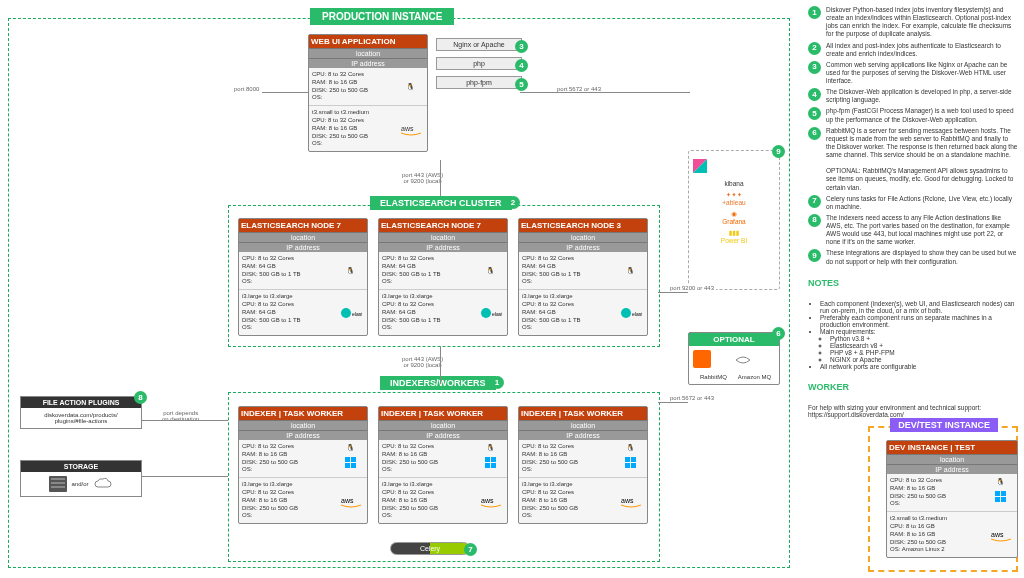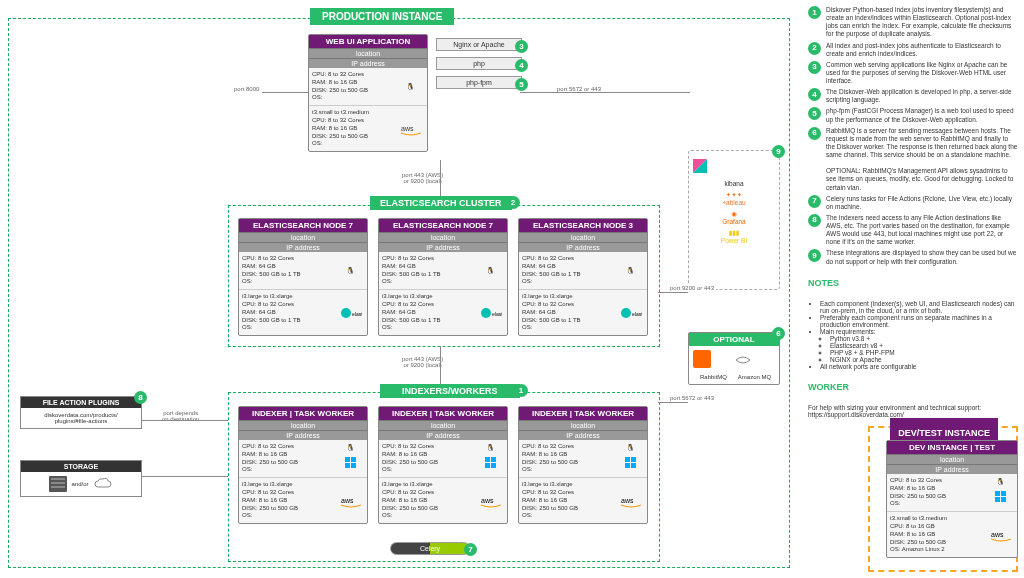--- a/index.html
+++ b/index.html
@@ -1,37 +1,37 @@
 <!DOCTYPE html>
 <html><head>
 <meta charset="utf-8">
 <style>
 body{margin:0;font-family:Arial,sans-serif;font-size:7px;background:#fff;color:#333;width:1024px;height:578px;position:relative}
 .dashed-box{border:1.5px dashed #1aaa5d;position:absolute}
 .section-title{background:#2abb6a;color:#fff;font-weight:700;text-align:center;padding:3px 12px;font-size:10px;position:absolute}
 .node-group{background:#f5f5f5;border:1px solid #888;border-radius:2px;position:absolute}
-.node-head{background:#701a75;color:#fff;text-align:center;font-size:8px;padding:2px;font-weight:700}
+.node-head{background:#c2410c;color:#fff;text-align:left;font-size:8px;padding:2px;font-weight:700}
 .node-sub{background:#999;color:#fff;text-align:center;font-size:7px;padding:1px;border-top:1px solid #777}
 .node-body{display:flex;padding:3px}
 .specs{flex:1;font-size:6px;line-height:1.3}
 .iconcol{width:26px;display:flex;flex-direction:column;align-items:center;justify-content:space-around;gap:4px}
 .badge{width:15px;height:15px;border-radius:50%;background:#2abb6a;color:#fff;font-weight:700;font-size:9px;display:flex;align-items:center;justify-content:center;position:absolute}
 .small-badge{width:13px;height:13px;font-size:8px}
 .pill{background:#eee;border:1px solid #999;text-align:center;font-size:7px;padding:2px 4px;margin-bottom:2px;position:relative}
 .legend{position:absolute;right:6px;top:6px;width:210px}
 .legend .row{display:flex;gap:5px;margin-bottom:3px;font-size:6.5px;line-height:1.25}
 .legend .num{width:13px;height:13px;border-radius:50%;background:#2abb6a;color:#fff;font-weight:700;font-size:8px;flex-shrink:0;display:flex;align-items:center;justify-content:center}
 .notes{font-size:6.5px}
 .notes h4{color:#2abb6a;font-size:9px;margin:12px 0}
 .arr{position:absolute;background:#888;height:1px}
 .arr-v{width:1px}
 .lbl{position:absolute;font-size:6px;color:#666;background:#fff;padding:0 2px}
 svg{display:block}
 .dev-box{border:2px dashed #f5a623;position:absolute}
-.dev-title{background:#701a75;color:#fff;font-weight:700;text-align:center;padding:10px 8px;font-size:9px;position:absolute}
+.dev-title{background:#8b5cf6;color:#fff;font-weight:700;text-align:center;padding:2px 8px;font-size:9px;position:absolute}
 </style>
 </head>
 <body>
 
 <div class="dashed-box" style="left:8px;top:18px;width:780px;height:548px"></div>
 <div class="section-title" style="left:310px;top:8px">PRODUCTION INSTANCE</div>
 
 <div class="node-group" style="left:308px;top:34px;width:118px">
  <div class="node-head">WEB UI APPLICATION</div>
  <div class="node-sub">location</div>
@@ -143,21 +143,21 @@
       <div class="iconcol">
         <svg width="22" height="14">
           <circle cx="6" cy="7" r="5" fill="#00bfb3"></circle>
           <text x="12" y="10" font-size="5">elastic</text>
         </svg>
       </div>
     </div>
 </div>
 
 <div class="dashed-box" style="left:228px;top:392px;width:430px;height:168px"></div>
-<div class="section-title" style="left:380px;top:384px;padding:2px 22px;font-size:9px"><span>INDEXERS/WORKERS</span><div class="badge small-badge" style="right:-8px;top:0">1</div></div>
+<div class="section-title" style="left:380px;top:376px;padding:2px 10px;font-size:9px"><span>INDEXERS/WORKERS</span><div class="badge small-badge" style="right:-8px;top:0">1</div></div>
 
 <div class="node-group" style="left:238px;top:406px;width:128px">
  <div class="node-head">INDEXER | TASK WORKER</div>
  <div class="node-sub">location</div>
  <div class="node-sub">IP address</div>
  <div class="node-body">
       <div class="specs" style="white-space:pre">CPU: 8 to 32 Cores
 RAM: 8 to 16 GB
 DISK: 250 to 500 GB
 OS:</div>

